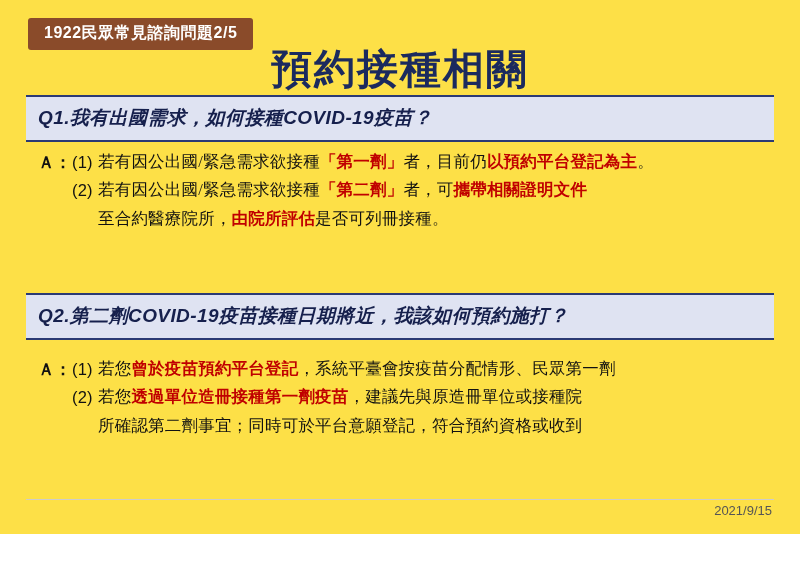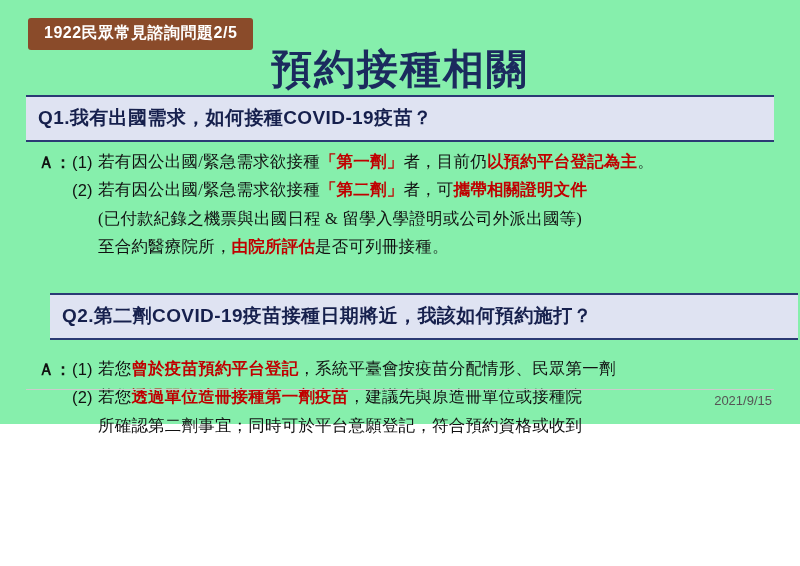--- a/index.html
+++ b/index.html
@@ -9,23 +9,23 @@
   body {
     width: 800px;
     height: 566px;
     background: #ffffff;
     font-family: "Liberation Sans", "DejaVu Sans", sans-serif;
     overflow: hidden;
   }
   .slide {
     position: relative;
     width: 800px;
-    height: 424px;
+    height: 534px;
     box-sizing: border-box;
-    background: #86efac;
+    background: #fde047;
     padding: 0;
   }
 
   
   .ribbon {
     position: absolute;
     left: 28px;
     top: 18px;
     background: #8a4b2a;
     color: #ffffff;
@@ -56,23 +56,24 @@
     width: 748px;
     box-sizing: border-box;
     background: #dfe3f2;
     border-top: 2px solid #2b3a74;
     border-bottom: 2px solid #2b3a74;
     color: #16204d;
     font-size: 19px;
     font-weight: bold;
     padding: 8px 12px 9px 12px;
     letter-spacing: 0.4px;
+    font-style: italic;
   }
   #qbar1 { top: 95px; }
-  #qbar2 { top: 293px; margin-left: 24px; }
+  #qbar2 { top: 293px; }
 
   
   .answer {
     position: absolute;
     left: 38px;
     width: 730px;
     box-sizing: border-box;
     color: #111111;
     font-size: 16.5px;
     line-height: 1.72;
@@ -163,23 +164,20 @@
       <div class="ans-body" id="answer1-body">
           <div class="ans-line">
             <span class="num">(1)</span>
             <span class="txt"><span class="hl-dark">若有因公出國/緊急需求欲接種</span><span class="hl-red">「第一劑」</span><span class="hl-dark">者，目前仍</span><span class="hl-red">以預約平台登記為主</span><span class="hl-dark">。</span></span>
           </div>
           <div class="ans-line">
             <span class="num">(2)</span>
             <span class="txt"><span class="hl-dark">若有因公出國/緊急需求欲接種</span><span class="hl-red">「第二劑」</span><span class="hl-dark">者，可</span><span class="hl-red">攜帶相關證明文件</span></span>
           </div>
           <div class="ans-line indent-1">
-            <span class="txt"><span class="hl-dark">(已付款紀錄之機票與出國日程 &amp; 留學入學證明或公司外派出國等)</span></span>
-          </div>
-          <div class="ans-line indent-1">
             <span class="txt"><span class="hl-dark">至合約醫療院所，</span><span class="hl-red">由院所評估</span><span class="hl-dark">是否可列冊接種。</span></span>
           </div>
         </div>
     </div>
   </div>
 
   <div class="qbar" id="qbar2">Q2.第二劑COVID-19疫苗接種日期將近，我該如何預約施打？</div>
 
   <div class="answer" id="answer2">
     <div class="ans-row">

